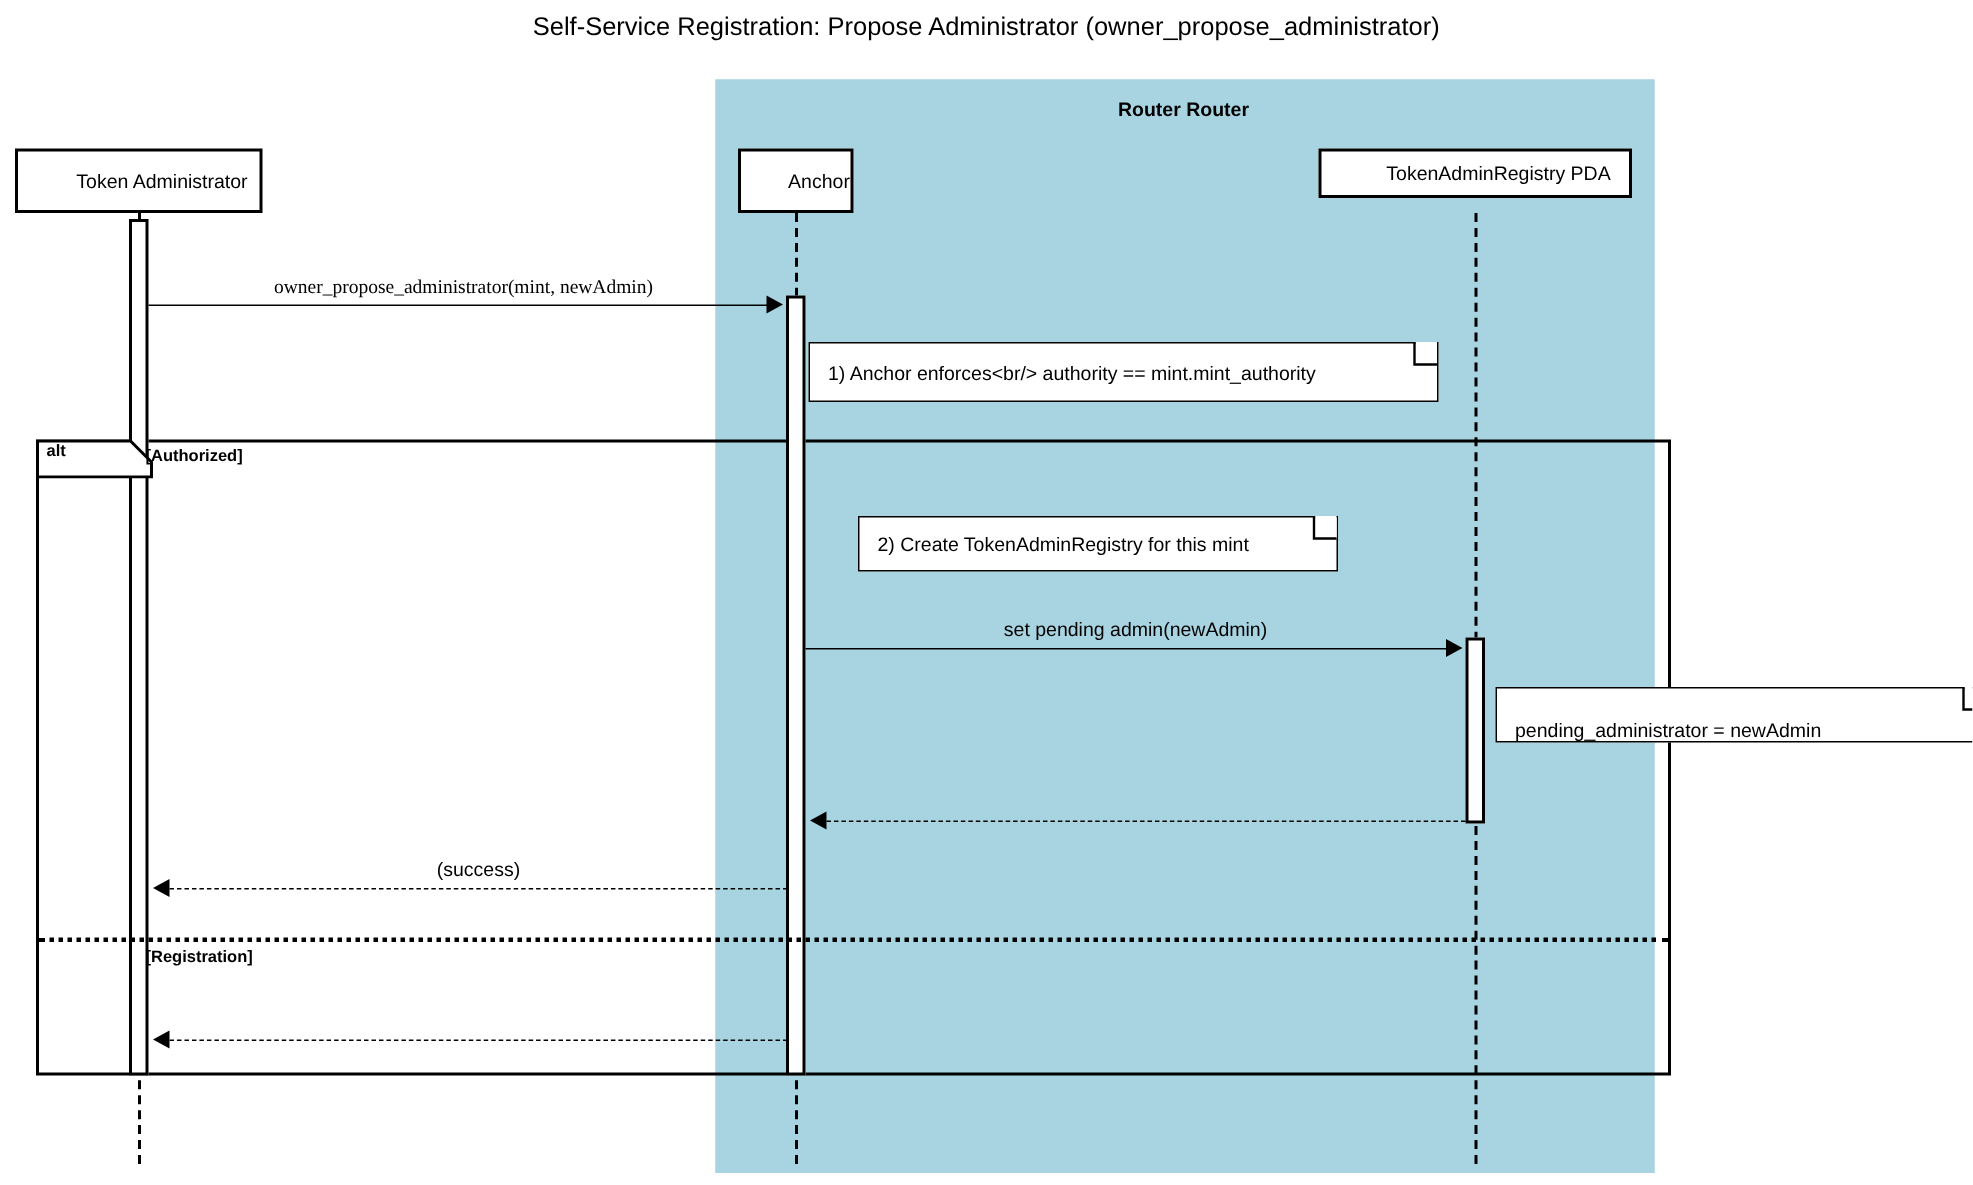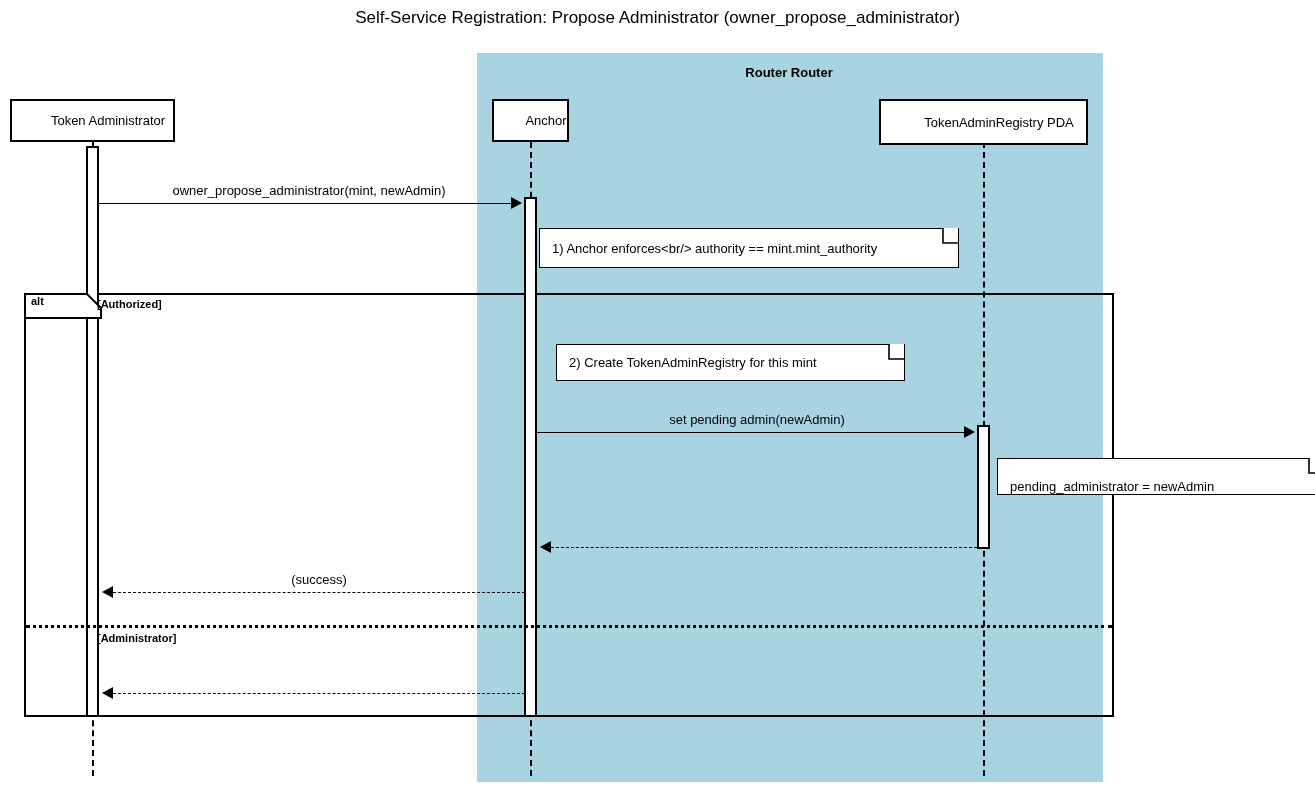--- a/index.html
+++ b/index.html
@@ -185,51 +185,51 @@
   <div class="lifeline" style="left:92px; top:142px; height:634px;"></div>
   <div class="lifeline" style="left:530px; top:142px; height:634px;"></div>
   <div class="lifeline" style="left:983px; top:142px; height:634px;"></div>
 
   <div class="participant" style="left:10px; top:99px; width:165px; height:43px;">
     <span>Token Administrator</span>
   </div>
   <div class="participant" style="left:492px; top:99px; width:77px; height:43px;">
     <span>Anchor</span>
   </div>
-  <div class="participant" style="left:879px; top:99px; width:209px; height:46px;">
+  <div class="participant" style="left:879px; top:99px; width:209px; height:33px;">
     <span>TokenAdminRegistry PDA</span>
   </div>
 
   <div class="activation" style="left:86px; top:146px; width:13px; height:571px;"></div>
   <div class="activation" style="left:524px; top:197px; width:13px; height:520px;"></div>
   <div class="activation" style="left:977px; top:425px; width:13px; height:124px;"></div>
 
   <div class="frame" style="left:24px; top:293px; width:1090px; height:424px;"></div>
   <svg class="frame-tab-svg" width="78" height="26" style="left:24px; top:293px;">
     <polygon points="1,1 63,1 77,15 77,25 1,25" fill="#ffffff" stroke="#000000" stroke-width="2"></polygon>
   </svg>
   <div class="frame-tab" style="left:24px; top:293px; width:60px; height:15px; background:transparent;">alt</div>
   <div class="frame-cond" style="left:97px; top:298px;">[Authorized]</div>
   <div class="frame-divider" style="left:26px; top:625px; width:1086px;"></div>
-  <div class="frame-cond" style="left:97px; top:632px;">[Administrator]</div>
-
-  <div class="msg-label" style="left:99px; top:183px; width:420px;">owner_propose_administrator(mint, newAdmin)</div>
+  <div class="frame-cond" style="left:97px; top:632px;">[Registration]</div>
+
+  <div class="msg-label" style="left:99px; top:183px; width:420px;font-family:Liberation Serif, serif;">owner_propose_administrator(mint, newAdmin)</div>
   <div class="msg-line" style="left:99px; top:203px; width:414px;"></div>
   <div class="arrow-right" style="left:511px; top:197px;"></div>
 
   <div class="note" style="left:539px; top:228px; width:420px; height:40px;">
     <span>1) Anchor enforces&lt;br/&gt; authority == mint.mint_authority</span>
     <span class="fold"></span>
     <svg class="fold-line" width="20" height="20" viewBox="0 0 20 20">
       <polygon points="4,0 19,15 19,0" fill="#ffffff"></polygon>
       <polyline points="4,0 4,15 19,15" fill="none" stroke="#000000" stroke-width="1.6"></polyline>
     </svg>
   </div>
 
-  <div class="note" style="left:556px; top:344px; width:349px; height:37px;">
+  <div class="note" style="left:572px; top:344px; width:320px; height:37px;">
     <span>2) Create TokenAdminRegistry for this mint</span>
     <span class="fold"></span>
     <svg class="fold-line" width="20" height="20" viewBox="0 0 20 20">
       <polygon points="4,0 19,15 19,0" fill="#ffffff"></polygon>
       <polyline points="4,0 4,15 19,15" fill="none" stroke="#000000" stroke-width="1.6"></polyline>
     </svg>
   </div>
 
   <div class="msg-label" style="left:537px; top:412px; width:440px;">set pending admin(newAdmin)</div>
   <div class="msg-line" style="left:537px; top:432px; width:429px;"></div>

